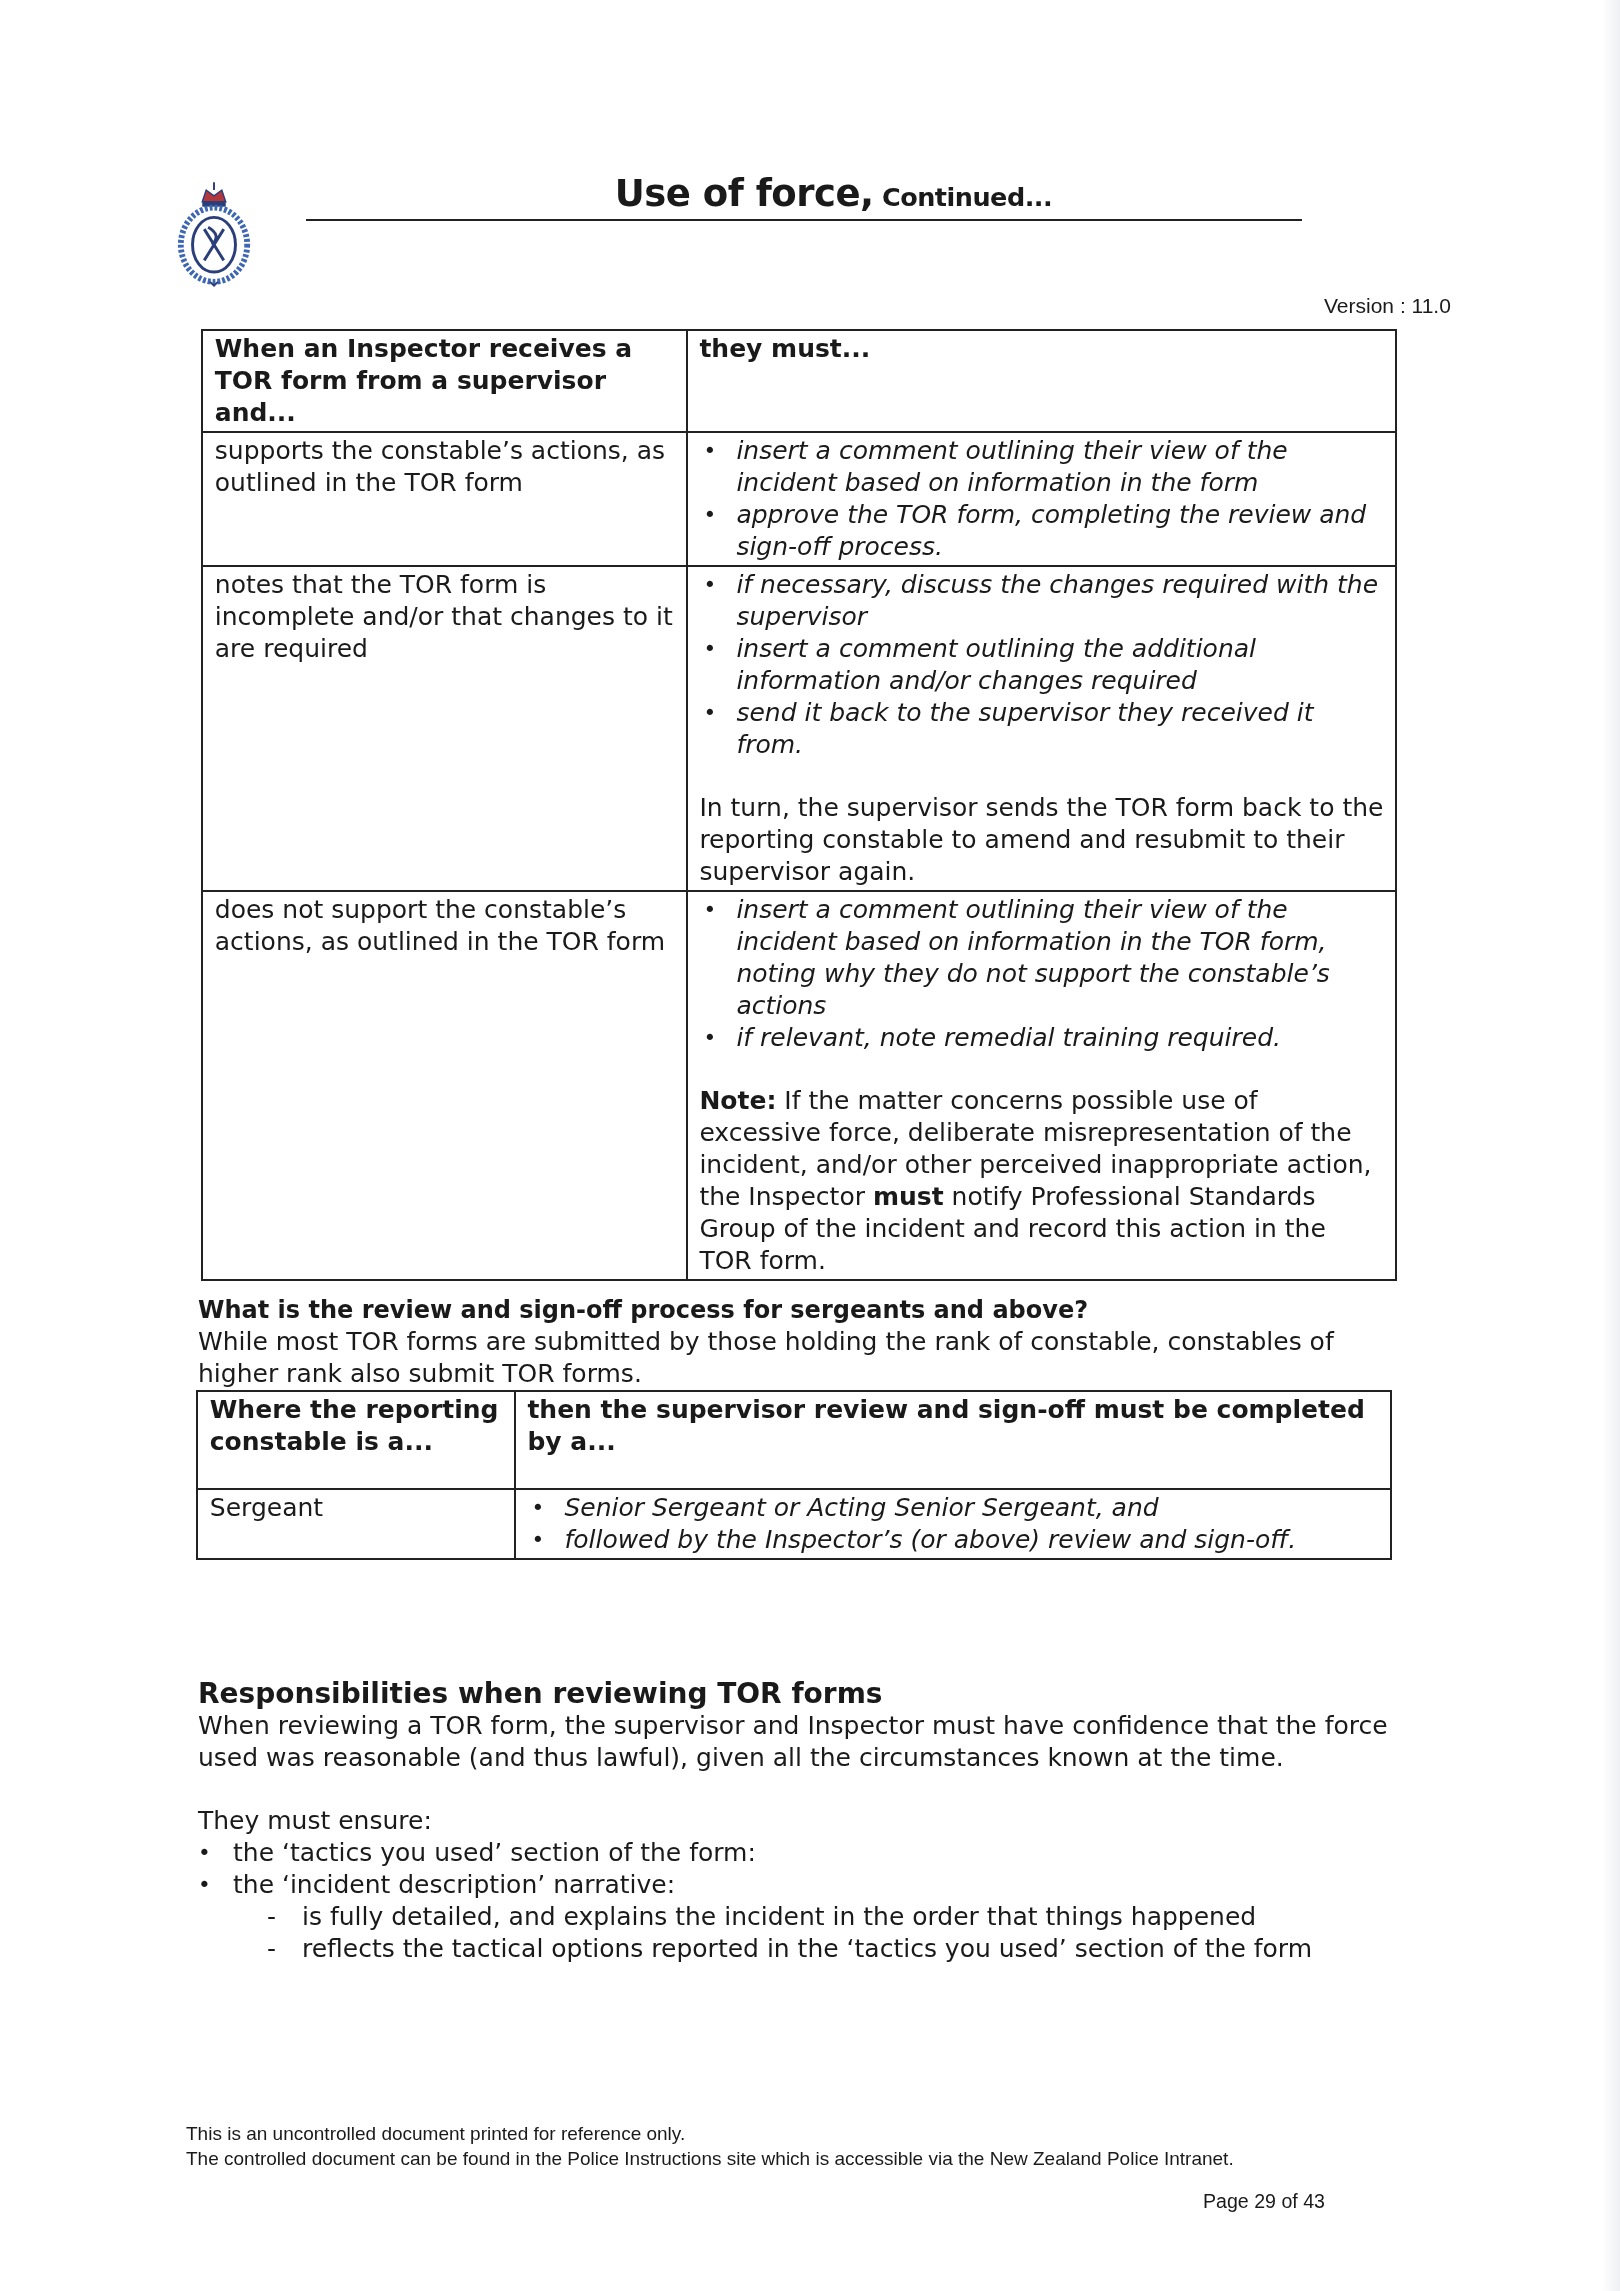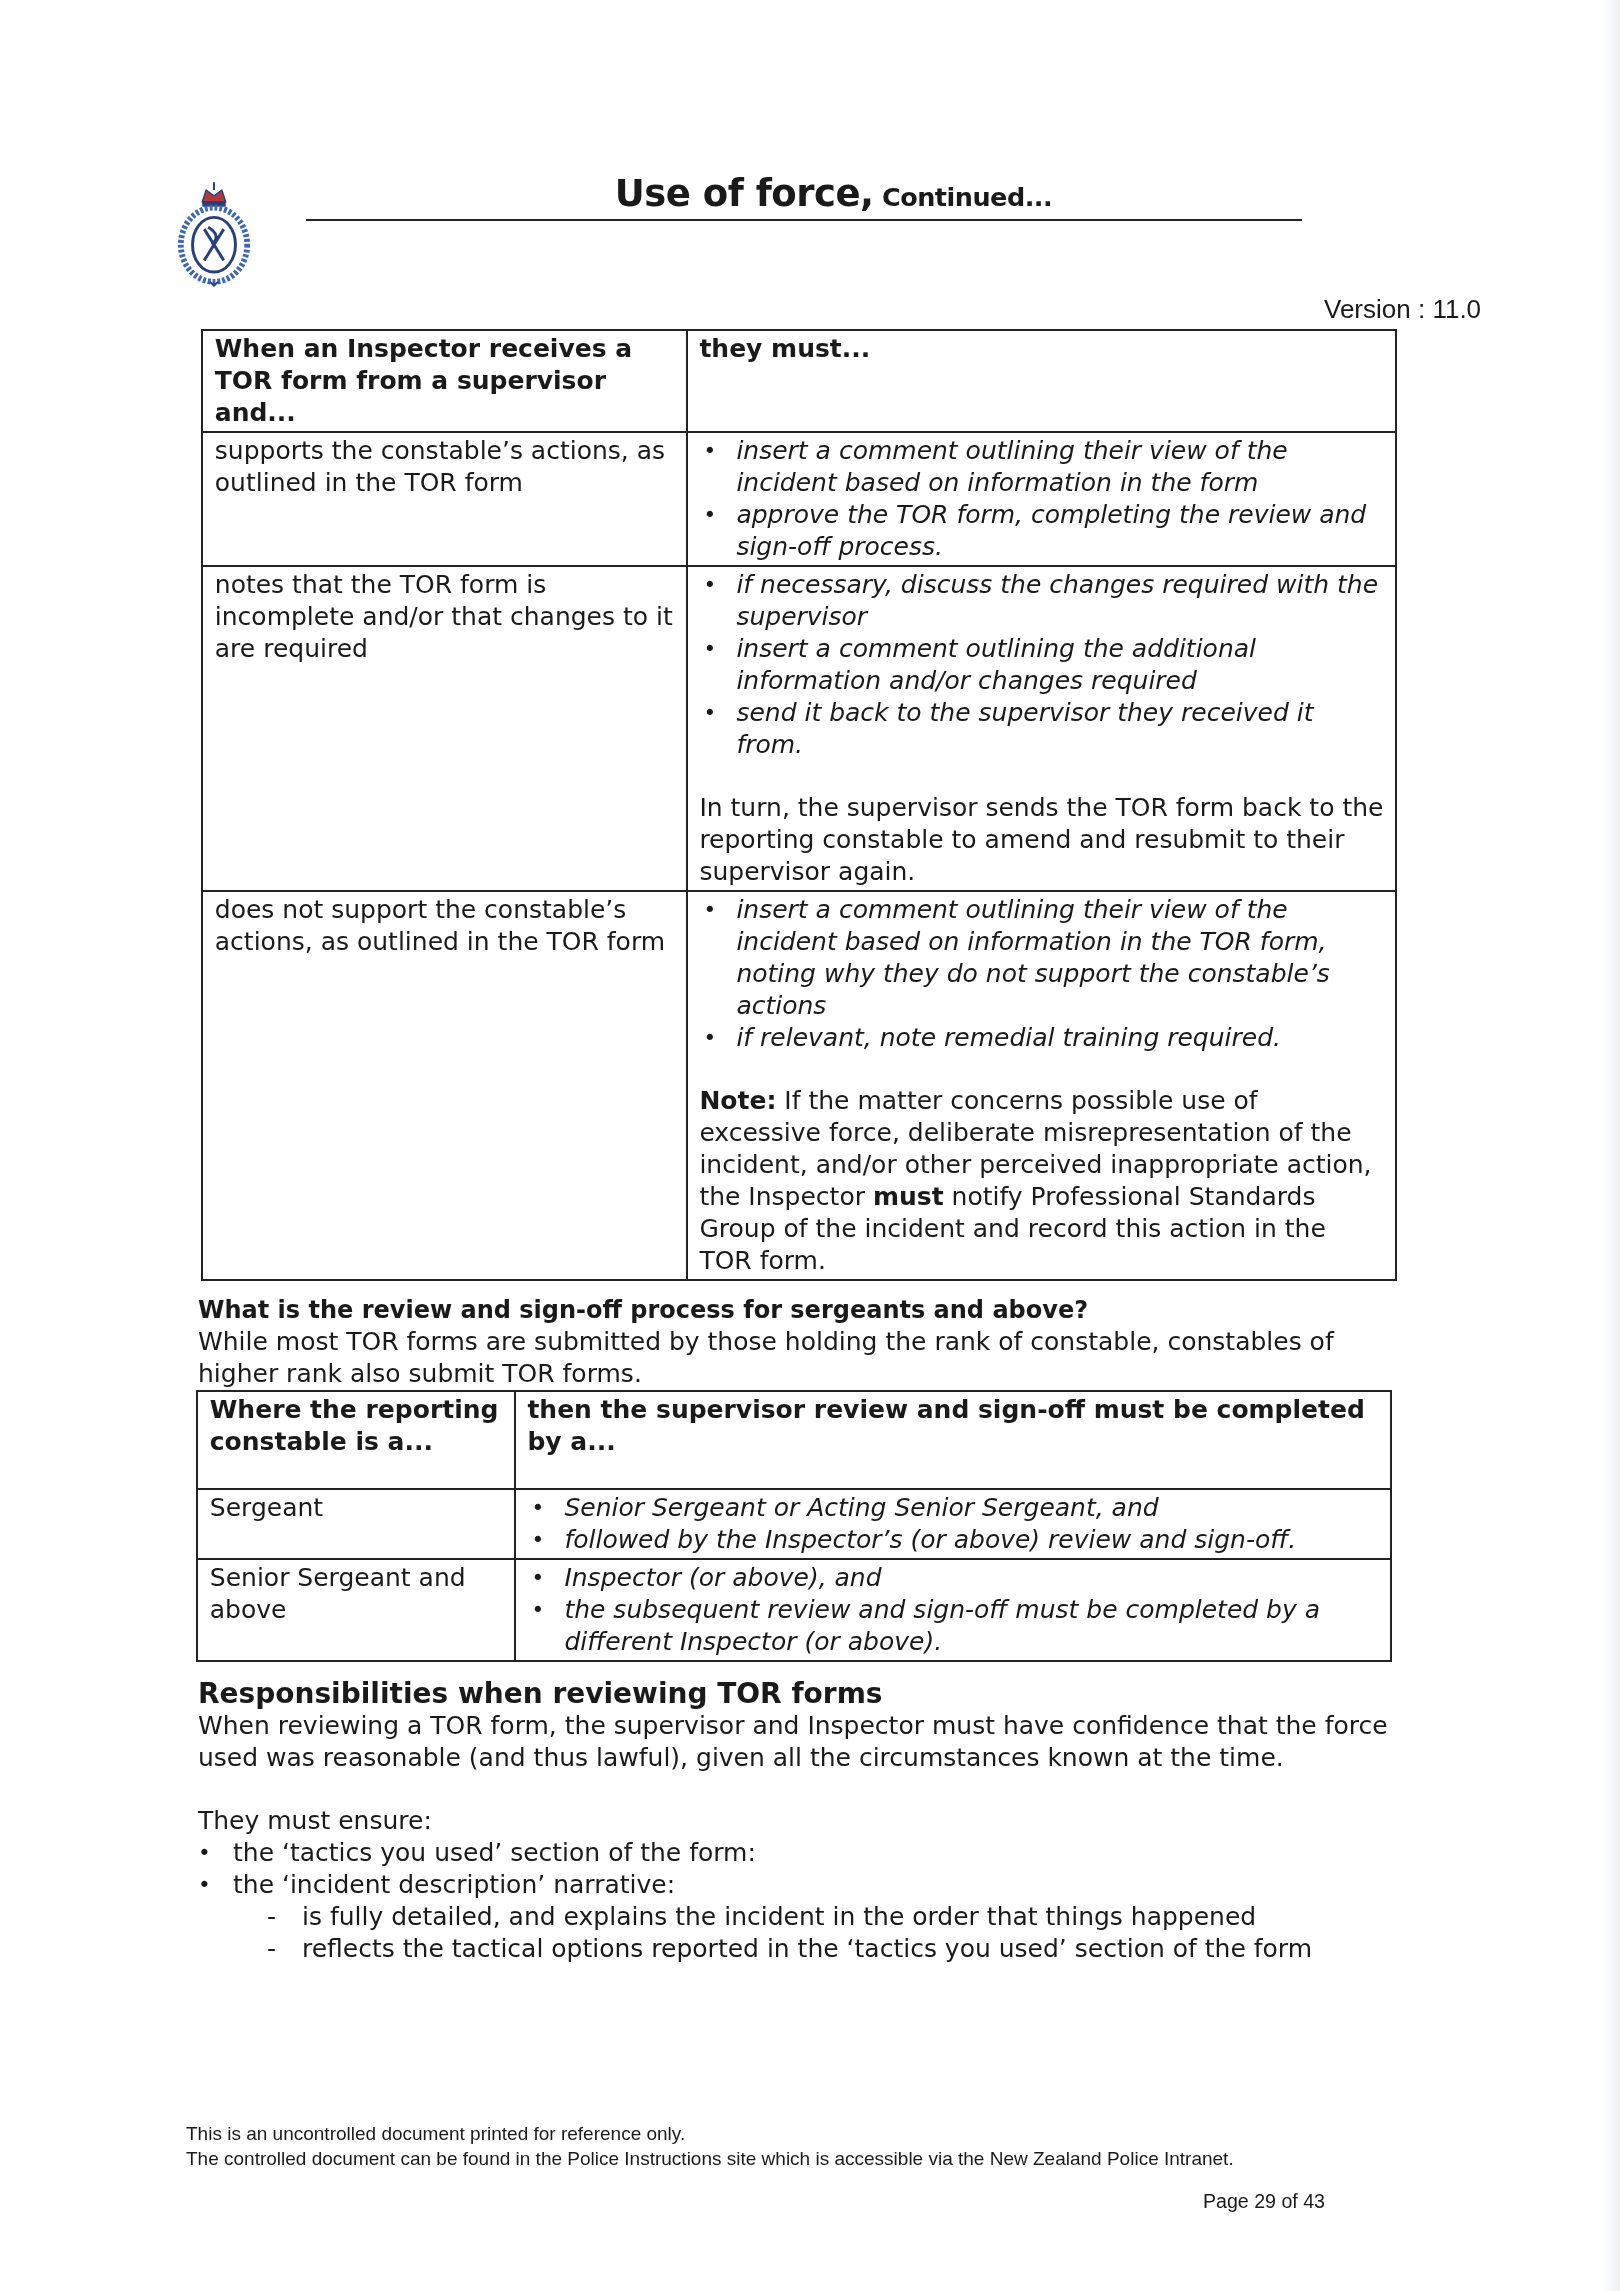--- a/index.html
+++ b/index.html
@@ -5,21 +5,21 @@
   html, body { margin: 0; padding: 0; background: #ffffff; }
   body { width: 1620px; height: 2292px; position: relative; overflow: hidden;
          font-family: "DejaVu Sans", sans-serif; color: #1a1a1a; }
   .page-edge { position: absolute; right: 0; top: 0; width: 17.6px; height: 2292px;
                background: linear-gradient(to right, #ffffff, #eef0f3); }
   .crest { position: absolute; left: 173px; top: 180px; width: 82px; height: 108px; }
   .title-wrap { position: absolute; left: 306px; top: 172px; width: 996px; }
   .title { text-align: center; font-size: 37px; font-weight: bold; letter-spacing: -0.5px; margin-left: 59px; }
   .title .cont { font-size: 25.5px; }
   .title-rule { position: absolute; left: 306px; top: 219px; width: 996px; height: 2px; background: #222; }
-  .version { position: absolute; left: 1324px; top: 294px; font-family: "Liberation Sans", sans-serif; font-size: 26px; }
+  .version { position: absolute; left: 1324px; top: 294px; font-family: "Liberation Sans", sans-serif; font-size: 21px; }
 
   table.grid { position: absolute; border-collapse: collapse; font-size: 25px; line-height: 32px; }
   table.grid td { border: 2px solid #222; vertical-align: top; padding: 2px 9.8px 2px 11.8px; }
   table.grid td.hdr { font-weight: bold; }
   ul.bul { margin: 0; padding: 0 0 0 37px; list-style: none; font-style: italic; }
   ul.bul li { position: relative; }
   ul.bul li::before { content: "•"; position: absolute; left: -33px; font-size: 21.6px; }
   .para { margin: 0; }
   .gap { height: 31px; }
 
@@ -117,29 +117,20 @@
   </tr>
   <tr>
     <td>Sergeant</td>
     <td>
       <ul class="bul">
         <li>Senior Sergeant or Acting Senior Sergeant, and</li>
         <li>followed by the Inspector’s (or above) review and sign-off.</li>
       </ul>
     </td>
   </tr>
-  <tr>
-    <td>Senior Sergeant and above</td>
-    <td>
-      <ul class="bul">
-        <li>Inspector (or above), and</li>
-        <li>the subsequent review and sign-off must be completed by a different Inspector (or above).</li>
-      </ul>
-    </td>
-  </tr>
 </tbody>
   </table>
 
 <div class="section" style="top:1678px;">
   <div class="h2">Responsibilities when reviewing TOR forms</div>
   <div>When reviewing a TOR form, the supervisor and Inspector must have confidence that the force used was reasonable (and thus lawful), given all the circumstances known at the time.</div>
   <div class="gap"></div>
   <div>They must ensure:</div>
   <ul class="top">
     <li>

